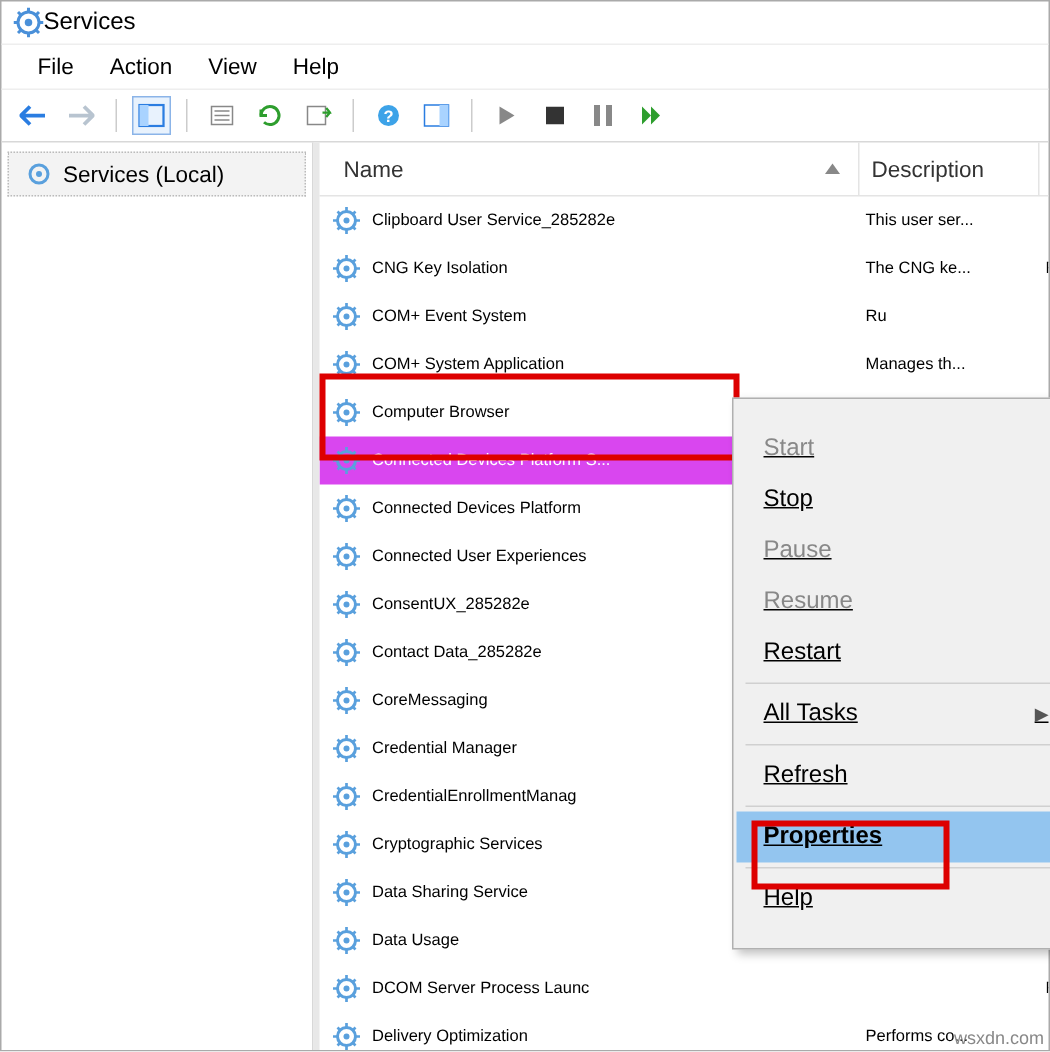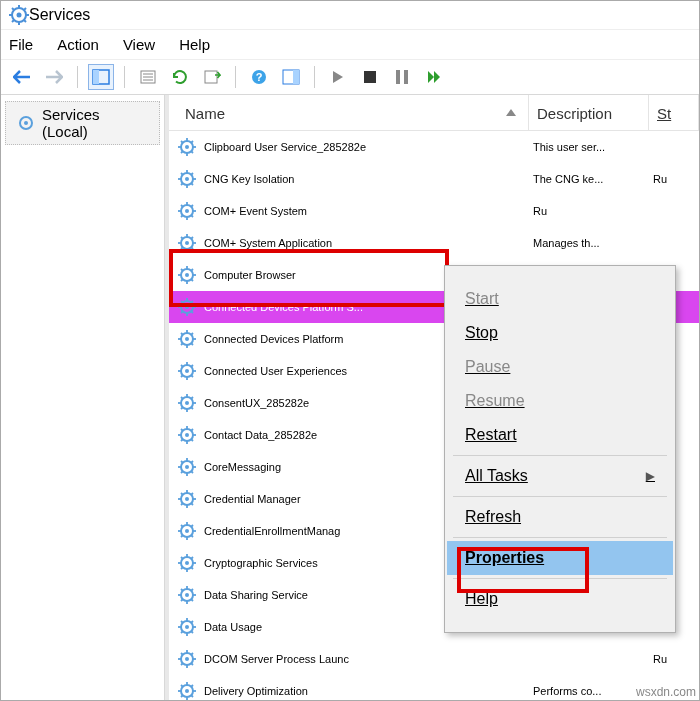--- a/index.html
+++ b/index.html
@@ -3,30 +3,30 @@
 <meta charset="utf-8">
 <style>
 * { box-sizing: border-box; margin: 0; padding: 0; font-family: "Segoe UI", Tahoma, sans-serif; }
 body { background: #fff; width: 700px; height: 701px; overflow: hidden; font-size: 15px; color: #000; }
 
 .window { width: 100%; height: 100%; display: flex; flex-direction: column; border: 1px solid #aaa; }
 
 .titlebar { display: flex; align-items: center; padding: 4px 8px; gap: 0; border-bottom: 1px solid #eee; }
 .titlebar .title { font-size: 16px; }
 
-.menubar { display: flex; gap: 24px; padding: 6px 8px; font-size: 15px; border-bottom: 1px solid #eee; }
+.menubar { display: flex; gap: 24px; padding: 6px 24px; font-size: 15px; border-bottom: 1px solid #eee; }
 .menubar span { cursor: default; }
 
 .toolbar { display: flex; align-items: center; gap: 6px; padding: 4px 8px; border-bottom: 1px solid #d8d8d8; }
 .tbtn { width: 26px; height: 26px; display: flex; align-items: center; justify-content: center; border: 1px solid transparent; }
 .tbtn.boxed { border: 1px solid #8bb4e8; background: #e8f2fd; }
 .tsep { width: 1px; height: 22px; background: #ccc; margin: 0 4px; }
 
 .body { display: flex; flex: 1; min-height: 0; }
-.tree { width: 164px; border-right: 1px solid #d8d8d8; padding-top: 4px; }
+.tree { width: 208px; border-right: 1px solid #d8d8d8; padding-top: 4px; }
 .tree-item { display: flex; align-items: center; gap: 6px; padding: 4px 10px; background: #f3f3f3; border: 1px dotted #bbb; margin: 2px 4px; }
 .listpane { flex: 1; display: flex; flex-direction: column; border-left: 4px solid #e8e8e8; min-width: 0; position: relative; }
 
 .headers { display: flex; font-size: 15px; color: #333; border-bottom: 1px solid #e4e4e4; }
 .hcell { padding: 10px 8px 8px; border-right: 1px solid #e4e4e4; }
 .hcell.name { flex: 0 0 360px; padding-left: 16px; position: relative; }
 .hcell.name::after { content: ""; position: absolute; right: 12px; top: 14px; width: 0; height: 0; border-left: 5px solid transparent; border-right: 5px solid transparent; border-bottom: 7px solid #888; }
 .hcell.desc { flex: 0 0 120px; }
 .hcell.status { flex: 1; text-decoration: underline; }
 

